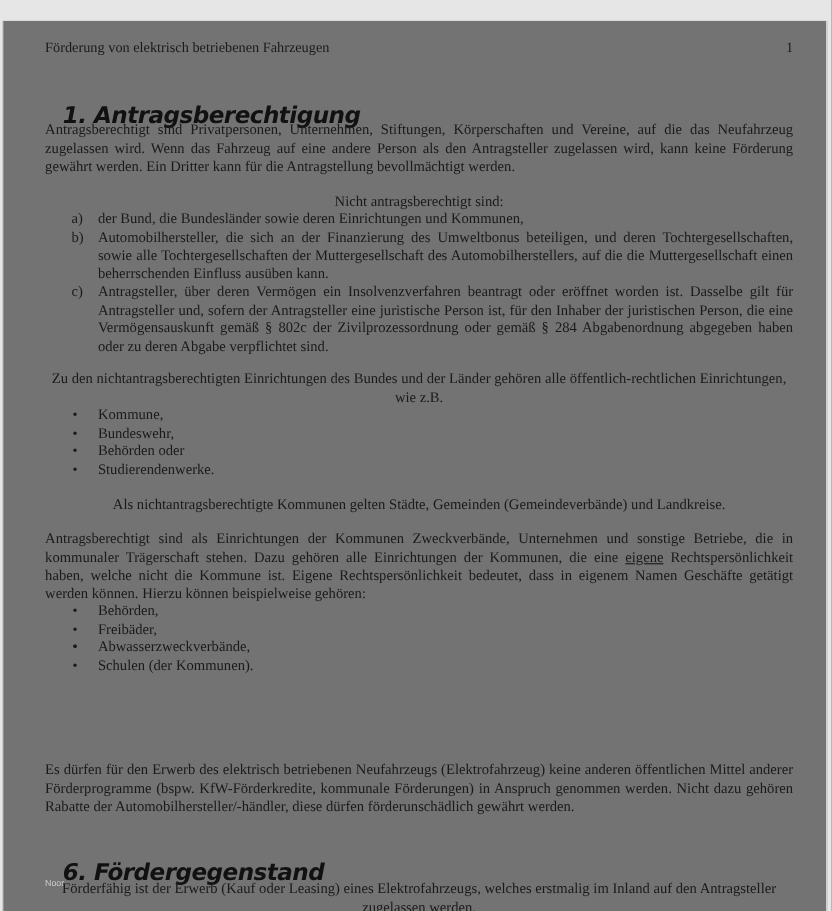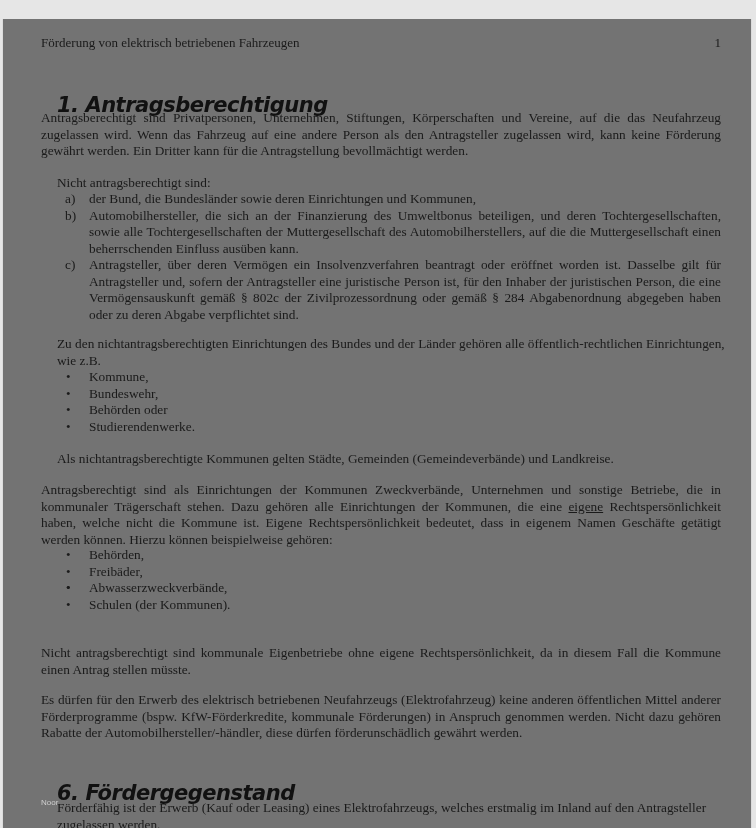--- a/index.html
+++ b/index.html
@@ -22,21 +22,21 @@
     .h1 {
       font-family: "DejaVu Sans", "Liberation Sans", sans-serif;
       font-weight: bold; font-size: 21px; letter-spacing: -0.5px;
       margin: 16px; position: absolute; left: 38px; color: #111; font-style: italic;
     }
     .para {
       position: absolute; left: 38px; width: 680px;
       font-size: 13.3px; line-height: 16.5px; text-align: justify;
       margin: 0;
     }
-    .para.left { text-align: left; margin-left: 16px; }
+    .para.left { text-align: center; }
     .list { position: absolute; left: 38px; width: 680px; margin: 0; padding: 0; list-style: none; font-size: 13.3px; line-height: 16.5px; }
     .list li { position: relative; padding-left: 48px; text-align: justify; }
     .list .marker { position: absolute; left: 24px; top: 0; }
     .list.bullets .marker { left: 25px; font-size: 13px; }
     .u { text-decoration: underline; }
     .ghost {
       position: absolute; left: 38px; top: 779px; font-size: 8px; color: #cfcfcf;
       font-family: "Liberation Sans", sans-serif;
     }
   </style>
@@ -85,21 +85,20 @@
   <p class="para" style="top:463px;"><span>Antragsberechtigt sind als Einrichtungen der Kommunen Zweckverbände, Unternehmen und sonstige Betriebe, die in kommunaler Trägerschaft stehen. Dazu gehören alle Einrichtungen der Kommunen, die eine </span><span class="u">eigene</span><span> Rechtspersönlichkeit haben, welche nicht die Kommune ist. Eigene Rechtspersönlichkeit bedeutet, dass in eigenem Namen Geschäfte getätigt werden können. Hierzu können beispielweise gehören:</span></p>
 
   <ul class="list bullets" style="top:528px;">
     <li><span class="marker">•</span><span>Behörden,</span></li>
     <li><span class="marker">•</span><span>Freibäder,</span></li>
     <li><span class="marker">•</span></li>
     <li><span class="marker">•</span><span>Abwasserzweckverbände,</span></li>
     <li><span class="marker">•</span><span>Schulen (der Kommunen).</span></li>
   </ul>
 
-  <p class="para" style="top:626px;">Nicht antragsberechtigt sind kommunale Eigenbetriebe ohne eigene Rechtspersönlichkeit, da in diesem Fall die Kommune einen Antrag stellen müsste.</p>
 
   <p class="para" style="top:673px;">Es dürfen für den Erwerb des elektrisch betriebenen Neufahrzeugs (Elektrofahrzeug) keine anderen öffentlichen Mittel anderer Förderprogramme (bspw. KfW-Förderkredite, kommunale Förderungen) in Anspruch genommen werden. Nicht dazu gehören Rabatte der Automobilhersteller/-händler, diese dürfen förderunschädlich gewährt werden.</p>
 
   <h1 class="h1" style="top:746px;">6. Fördergegenstand</h1>
 
   <span class="ghost">Noor</span>
 
   <p class="para left" style="top:781px;">Förderfähig ist der Erwerb (Kauf oder Leasing) eines Elektrofahrzeugs, welches erstmalig im Inland auf den Antragsteller zugelassen werden.</p>
 
 </div>

